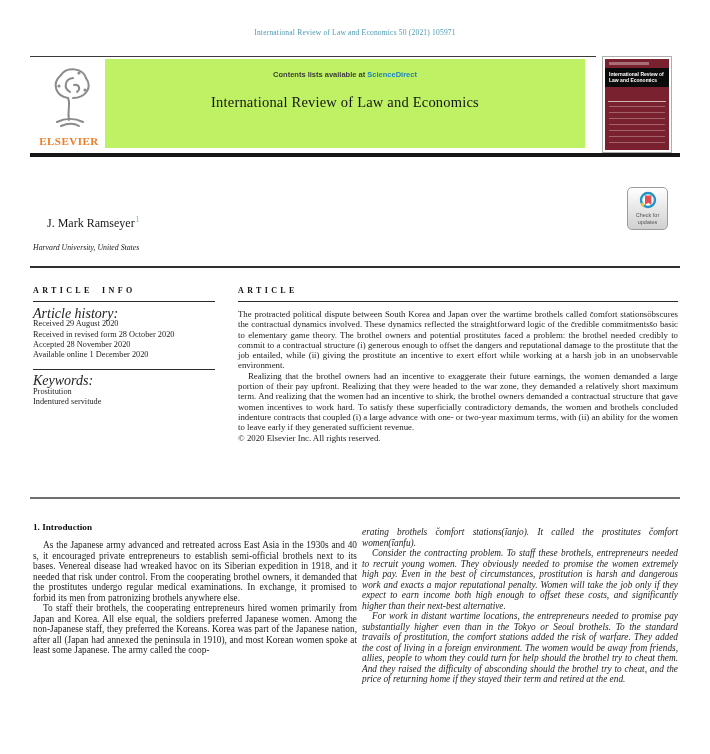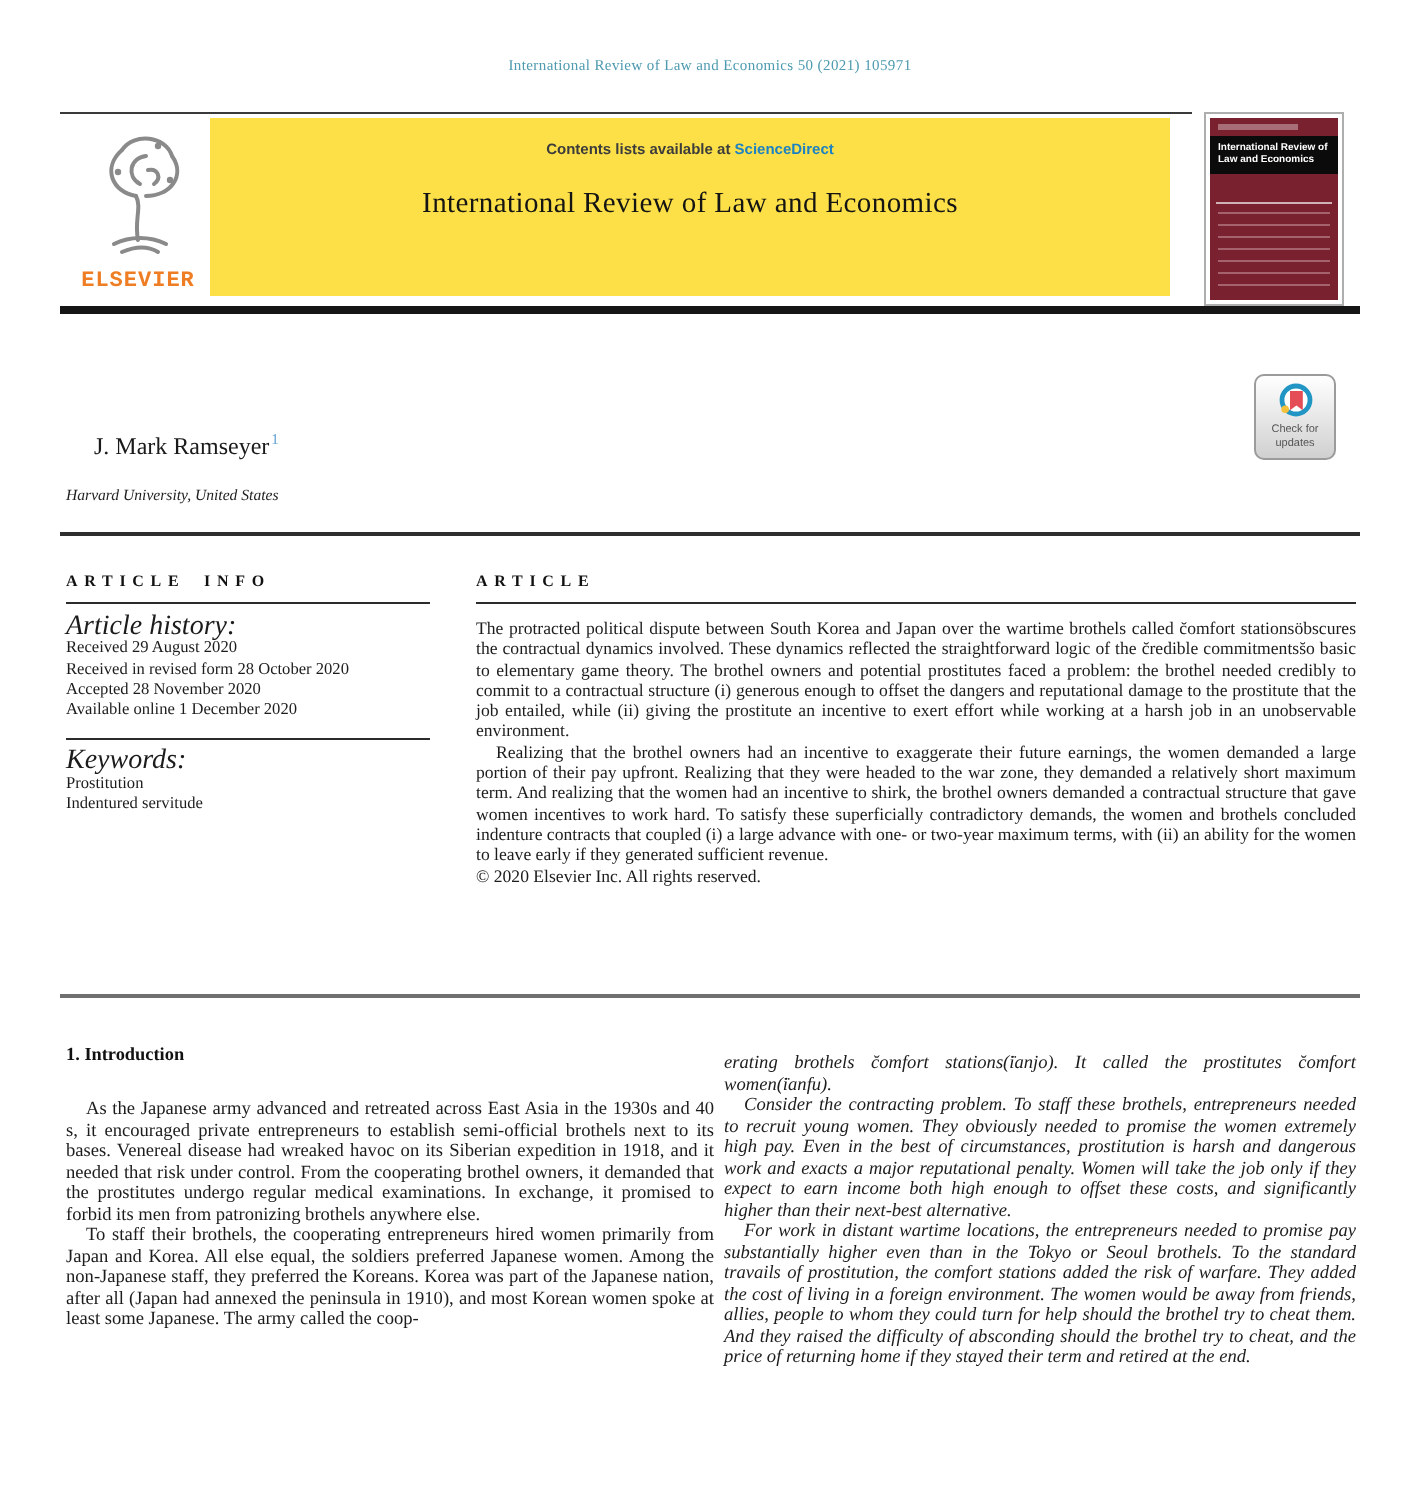--- a/index.html
+++ b/index.html
@@ -12,25 +12,25 @@
   .journal-ref {
     position:absolute; top:28px; left:0; width:100%; text-align:center;
     font-size:7.5px; color:#4e9ab0; letter-spacing:.2px;
   }
   
   .rule-thin-top { position:absolute; top:56px; left:30px; width:566px; border-top:1px solid #3a3a3a; }
   .elsevier { position:absolute; left:35px; top:60px; width:68px; height:92px; text-align:center; }
   .elsevier svg { display:block; margin:0 auto; }
   .elsevier-word {
     font-size:11px; font-weight:bold; color:#ee7d23; letter-spacing:.5px;
-    font-family:Liberation Mono, monospace; margin-top:1px;
+    font-family:Liberation Serif, serif; margin-top:1px;
   }
   .journal-box {
     position:absolute; left:105px; top:59px; width:480px; height:89px;
-    background:#fde047; text-align:center;
+    background:#bef264; text-align:center;
   }
   .contents-line {
     margin-top:11px; font-family:"Liberation Sans","DejaVu Sans",sans-serif;
     font-size:7.5px; color:#3c3c3c; font-weight:bold;
   }
   .sd-link { color:#1d82c2; text-decoration:none; cursor:pointer; }
   .journal-title-mast {
     margin-top:15px; font-size:14.5px; color:#141414; letter-spacing:.2px;
   }
   .cover {
@@ -75,21 +75,21 @@
   .info-col .item  { font-size:8.3px; line-height:10.3px; }
   .info-rule2 { border-top:1.5px solid #2b2b2b; margin:9px 0 6px 0; }
   .abs-col p { font-size:8.8px; line-height:10.3px; text-align:justify; color:#1c1c1c; }
   .abs-col p.indent { text-indent:10px; }
   .abs-copyright { font-size:8.8px; text-align:left; margin-top:0; }
   .rule-abs-bottom { position:absolute; top:497px; left:30px; width:650px; height:1.5px; background:#6f6f6f; }
   
   .body-col1 { position:absolute; left:33px;  top:522px; width:324px; }
   .body-col2 { position:absolute; left:362px; top:522px; width:316px; }
   .body-col2 { padding-top:5px;font-style:italic; }
-  .section-head { font-size:9.2px; font-weight:bold; color:#111; margin-bottom:18px; }
+  .section-head { font-size:9.2px; font-weight:bold; color:#111; margin-bottom:8px; }
   .body-p { font-size:9.3px; line-height:10.5px; text-align:justify; color:#1c1c1c; }
   .body-p.indent { text-indent:10px; }
 </style>
 </head>
 <body>
 
 <div class="page">
 
   <div class="journal-ref">International Review of Law and Economics 50 (2021) 105971</div>
 

